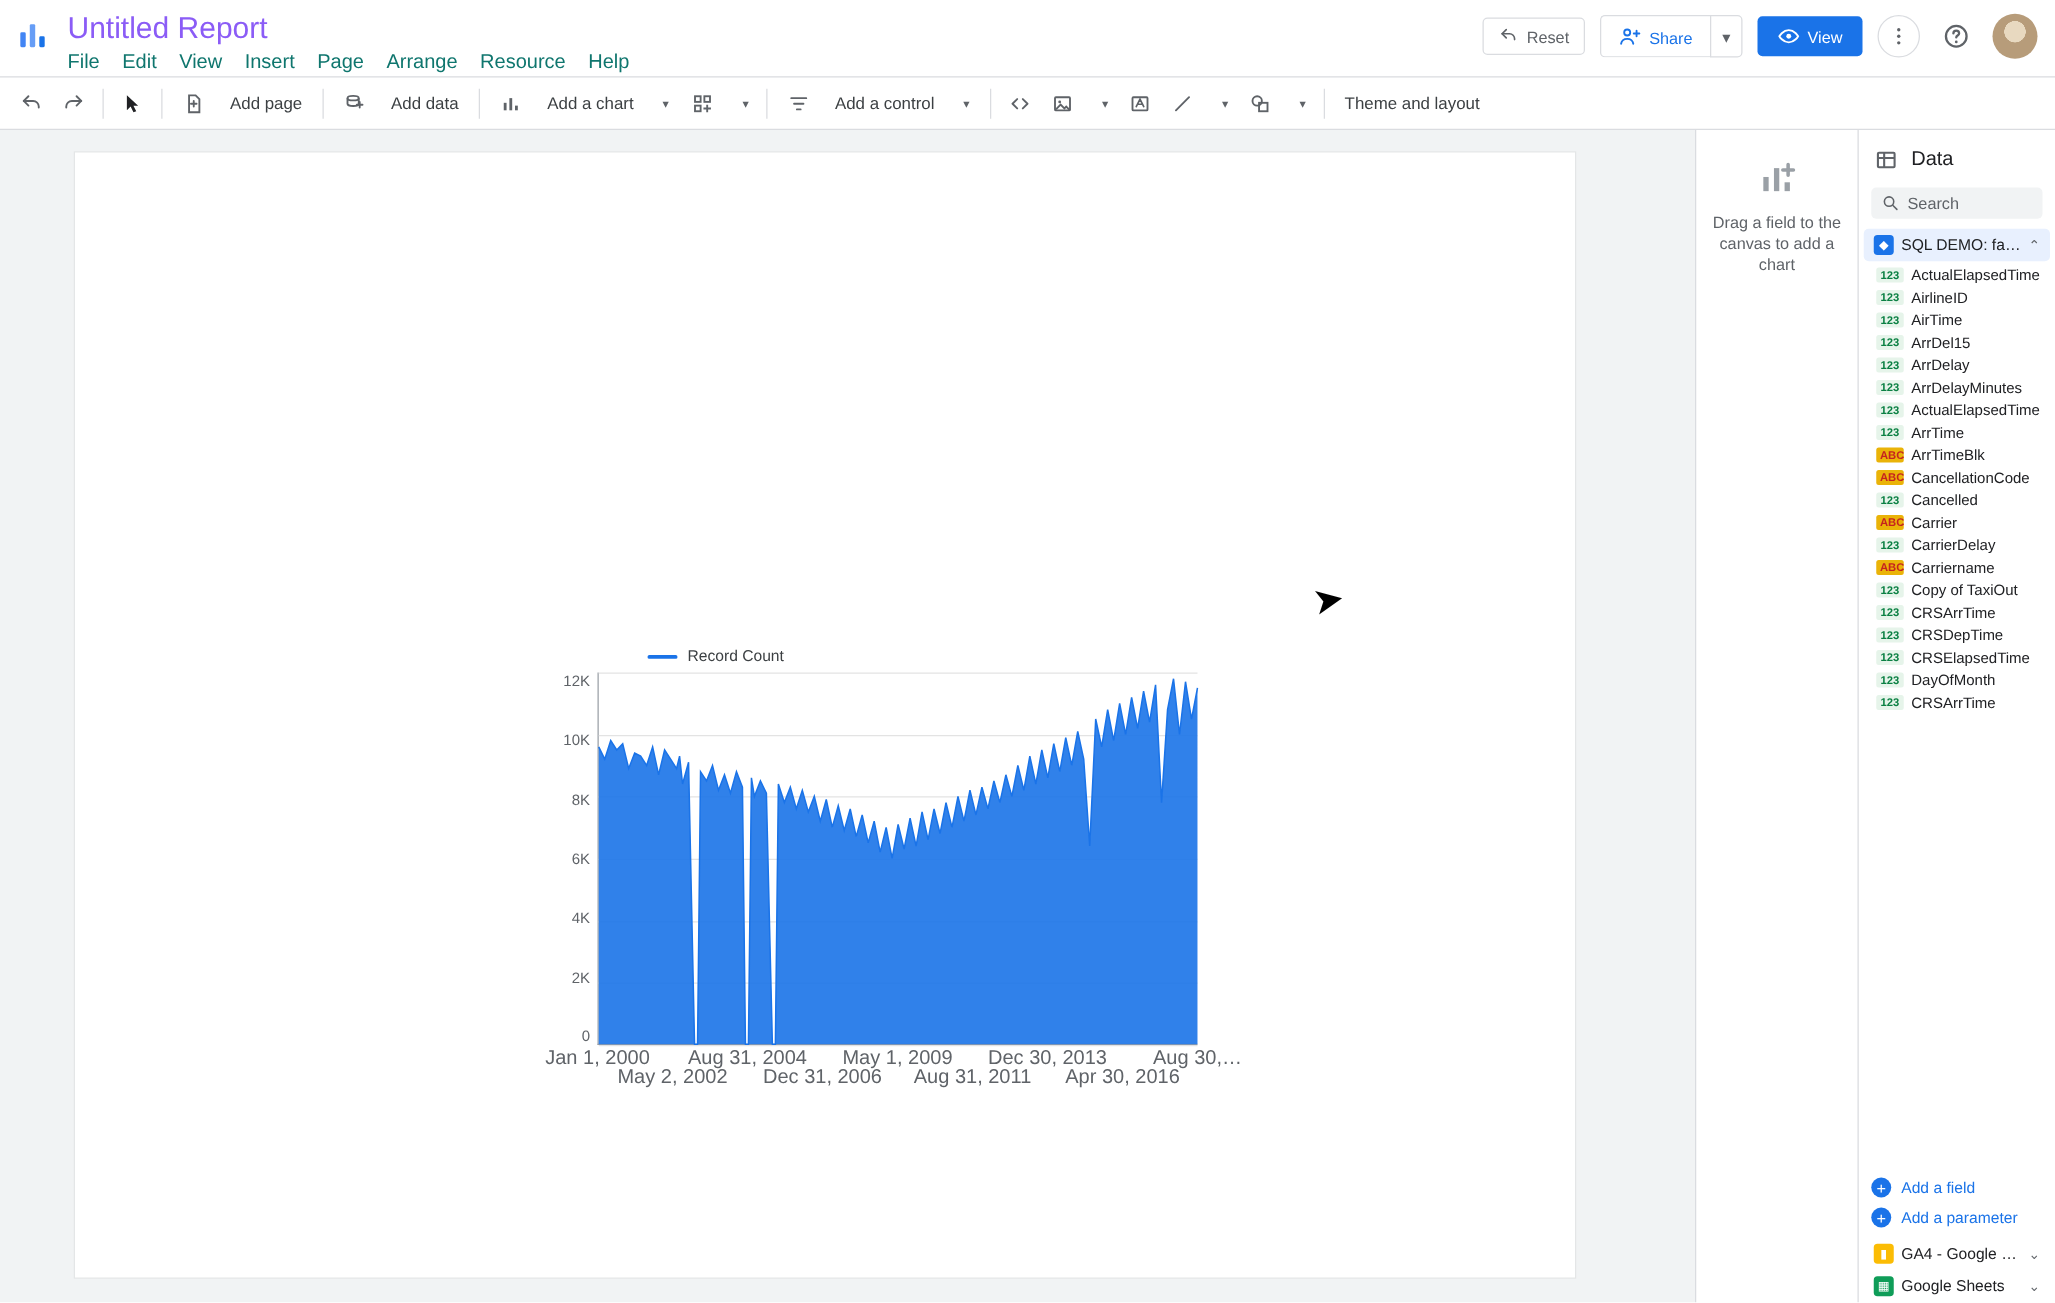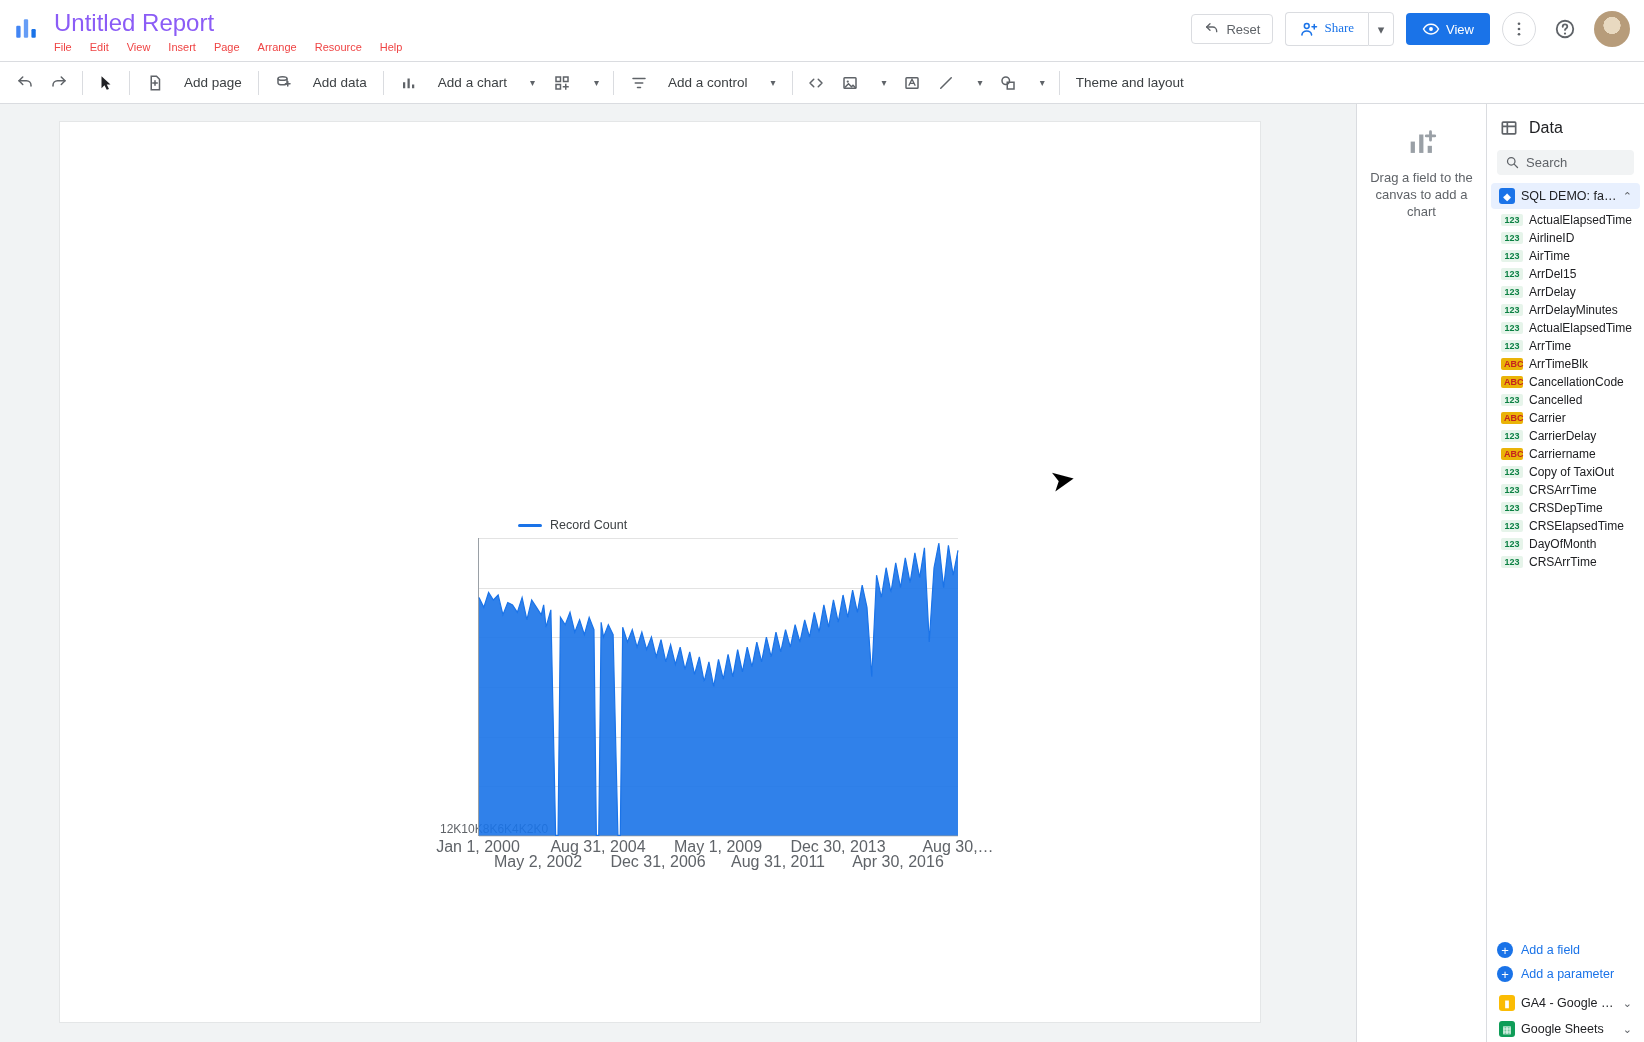--- a/index.html
+++ b/index.html
@@ -18,27 +18,27 @@
   *{box-sizing:border-box;}
   html,body{margin:0;padding:0;height:100%;font-family:"Google Sans",Arial,Helvetica,sans-serif;font-size:13px;color:var(--text);}
   body{display:flex;flex-direction:column;width:1644px;height:1042px;background:#fff;overflow:hidden;}
 
   
   .topbar{display:flex;align-items:flex-start;padding:7px 14px 0 10px;height:62px;border-bottom:1px solid var(--border);}
   .logo{width:32px;height:42px;display:flex;align-items:center;justify-content:center;margin-right:6px;}
   .logo svg{width:26px;height:26px;}
   .title-area{flex:0 0 auto;display:flex;flex-direction:column;}
   .doc-title{font-size:24px;color:#8b5cf6;padding:2px 0 2px 6px;}
-  .menus{display:flex;gap:18px;padding-left:6px;margin-top:2px;font-size:11px;color:#ef4444;}
+  .menus{display:flex;gap:18px;padding-left:6px;margin-top:2px;font-size:16px;color:#0f766e;}
   .menus span{cursor:default;}
   .spacer{flex:1;}
   .top-actions{display:flex;align-items:center;gap:12px;margin-top:4px;}
   .reset-btn{display:flex;align-items:center;gap:6px;padding:6px 12px;border:1px solid var(--border);border-radius:4px;color:var(--text-weak);background:#fff;}
   .share-group{display:flex;}
-  .share-btn{display:flex;align-items:flex-start;gap:6px;padding:7px 14px;border:1px solid var(--border);border-right:none;border-radius:4px 0 0 4px;color:var(--blue);background:#fff;font-weight:500;font-family:Liberation Serif, serif;}
+  .share-btn{display:flex;align-items:flex-end;gap:6px;padding:7px 14px;border:1px solid var(--border);border-right:none;border-radius:4px 0 0 4px;color:var(--blue);background:#fff;font-weight:500;}
   .share-caret{border:1px solid var(--border);border-radius:0 4px 4px 0;width:26px;display:flex;align-items:center;justify-content:center;color:var(--text-weak);}
   .view-btn{display:flex;align-items:center;gap:6px;padding:7px 16px;border:none;border-radius:4px;background:var(--blue);color:#fff;font-weight:500;}
   .top-icon-btn{width:34px;height:34px;border-radius:50%;display:flex;align-items:center;justify-content:center;border:1px solid var(--border);color:var(--text-weak);}
   .top-icon-btn.nb{border:none;}
   .avatar{width:36px;height:36px;border-radius:50%;background:linear-gradient(135deg,#b7a07a,#8d7c5a);background-image:radial-gradient(circle at 50% 40%,#e8d9c0 0 30%,#b79c7a 31% 100%);}
 
   
   .toolbar{display:flex;align-items:center;gap:4px;height:42px;padding:0 10px;border-bottom:1px solid var(--border);font-size:13.5px;color:var(--text);}
   .tool{display:flex;align-items:center;gap:20px;padding:4px 8px;border-radius:4px;text-align:center;}
   .tool.icon-only{padding:4px 6px;}
@@ -48,21 +48,21 @@
   
   .work{flex:1;display:flex;min-height:0;}
   .canvas-wrap{flex:1;background:var(--canvas-bg);overflow:auto;padding:18px 0 18px 60px;position:relative;}
   .page{width:1200px;height:900px;background:#fff;box-shadow:0 0 0 1px rgba(0,0,0,0.05);position:relative;}
   .cursor{position:absolute;left:990px;top:340px;font-size:30px;color:#000;transform:rotate(-10deg);}
   
   .chart-box{position:absolute;left:380px;top:396px;width:535px;}
   .legend{display:flex;align-items:center;gap:8px;font-size:12.5px;color:#3c4043;margin:0 0 6px 78px;}
   .legend-swatch{width:24px;height:3px;background:var(--blue);border-radius:2px;}
   .plot{display:flex;}
-  .yaxis{display:flex;flex-direction:row;justify-content:space-between;align-items:flex-end;width:38px;height:298px;padding-right:6px;font-size:12px;color:#5f6368;}
+  .yaxis{display:flex;flex-direction:column;justify-content:space-between;align-items:flex-end;width:38px;height:298px;padding-right:6px;font-size:12px;color:#5f6368;}
   .plot-area{position:relative;width:480px;height:298px;border-left:1px solid #9aa0a6;border-bottom:1px solid #9aa0a6;}
   .gridline{position:absolute;left:0;right:0;height:0;border-top:1px solid var(--grid);}
   .xaxis{position:relative;height:34px;margin-left:38px;width:480px;font-size:16px;color:#5f6368;}
   .xaxis .xl{position:absolute;top:2px;white-space:nowrap;transform:translateX(-50%);}
   .xaxis .xl2{position:absolute;top:17px;white-space:nowrap;transform:translateX(-50%);}
   .series{position:absolute;inset:0;overflow:visible;}
 
   
   .drop-panel{width:130px;border-left:1px solid var(--border);display:flex;flex-direction:column;align-items:center;padding-top:22px;color:var(--text-weak);font-size:13px;text-align:center;}
   .drop-panel .addchart-icon{margin-bottom:10px;}

